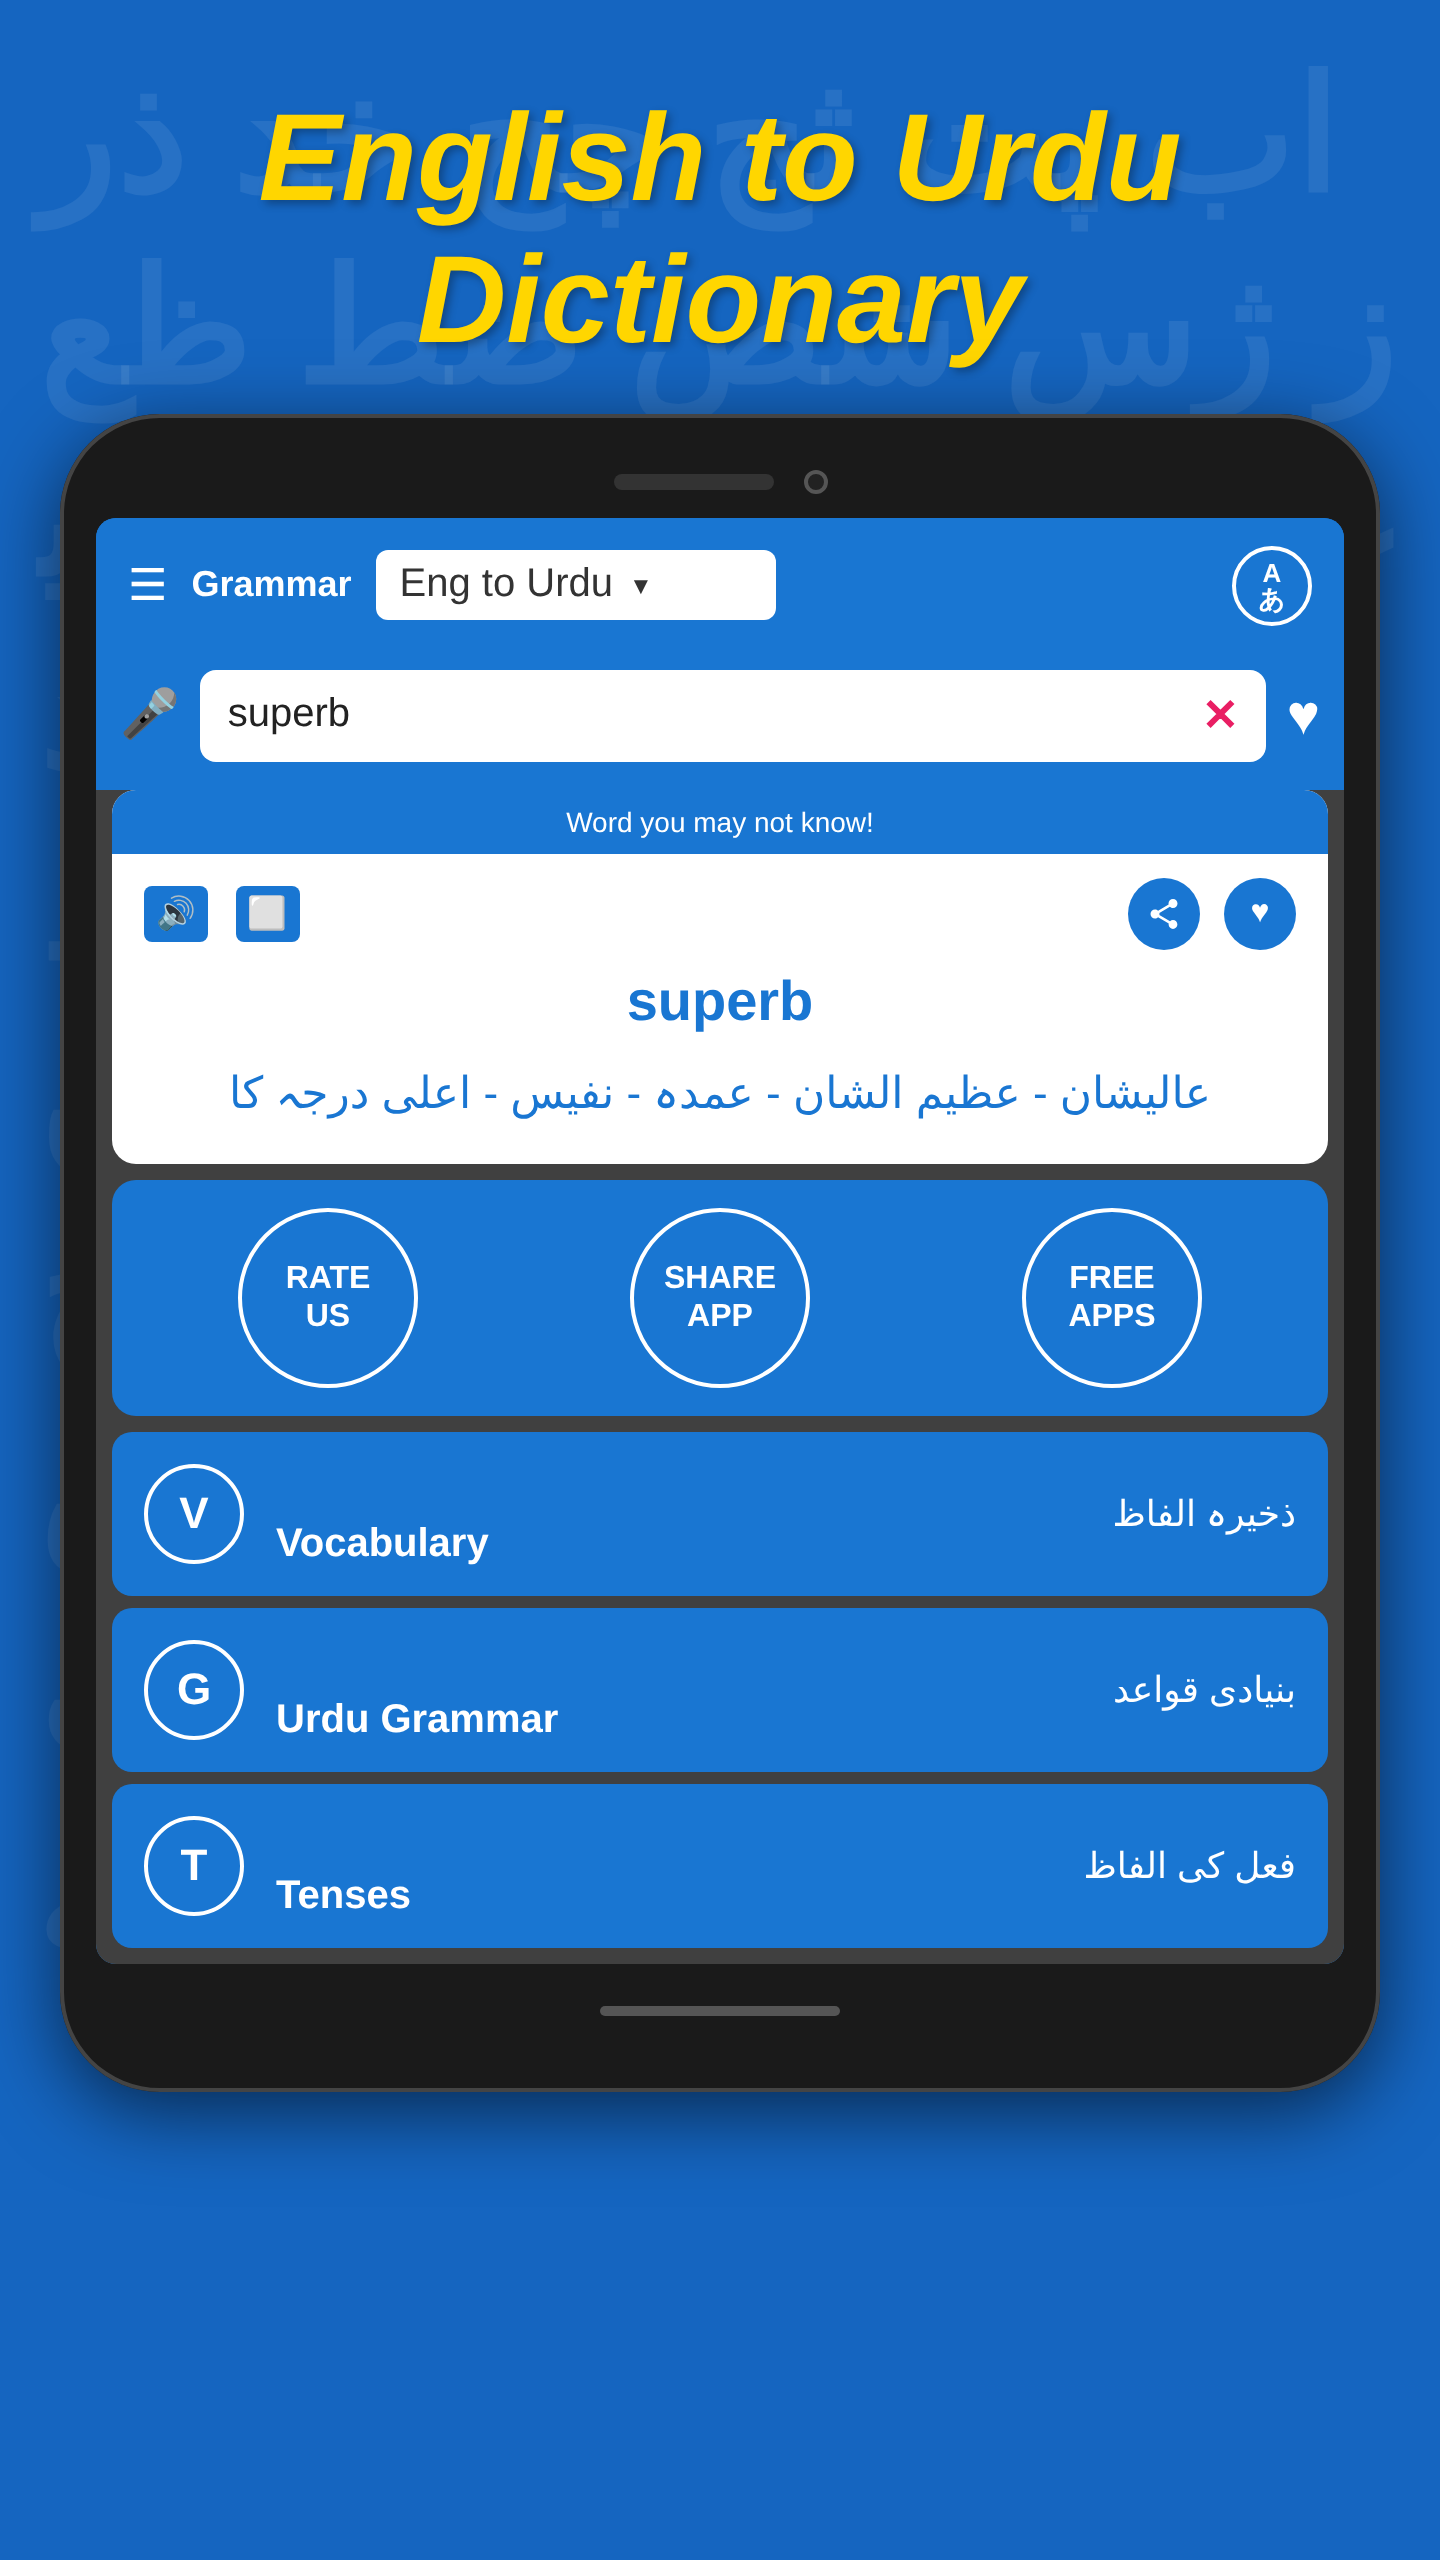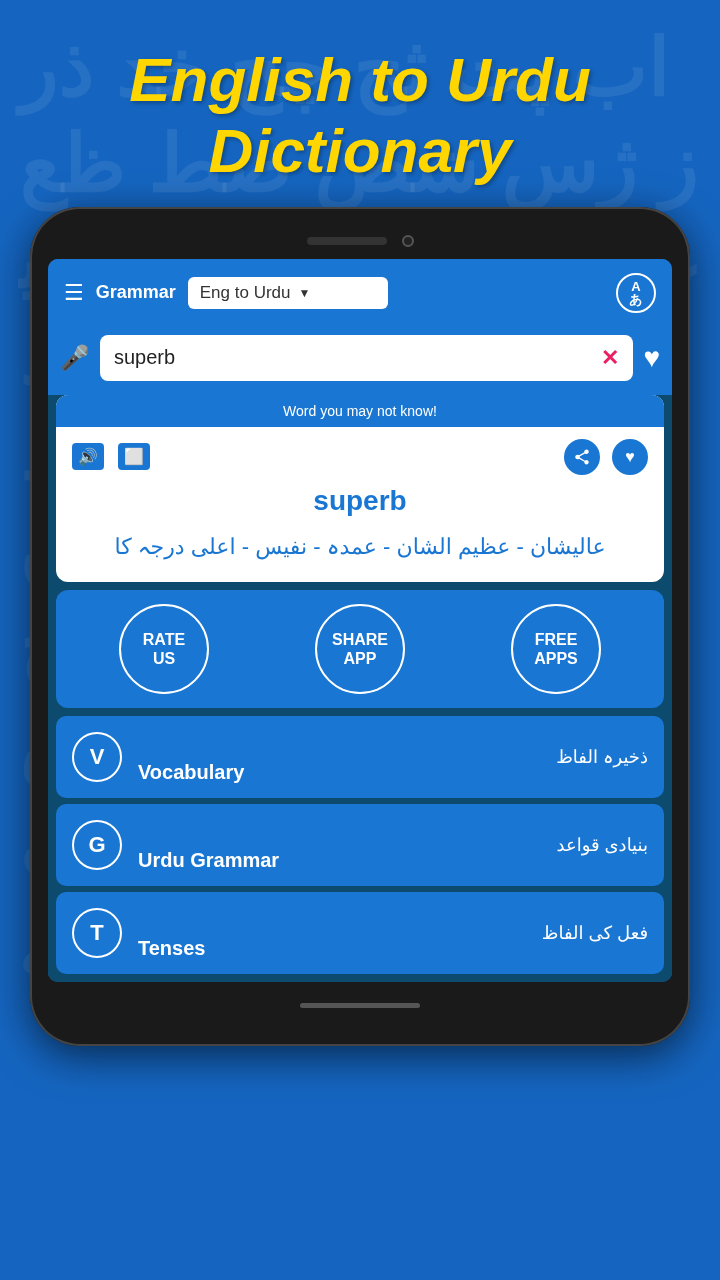--- a/index.html
+++ b/index.html
@@ -123,21 +123,21 @@
       background: white;
       border-radius: 6px;
       padding: 6px 12px;
       gap: 8px;
       cursor: pointer;
       flex: 1;
       max-width: 200px;
     }
 
     .language-dropdown-text {
-      font-size: 17px;
+      font-size: 20px;
       color: #333;
       font-weight: 500;
     }
 
     .dropdown-arrow {
       font-size: 12px;
       color: #333;
     }
 
     .translate-icon {
@@ -202,21 +202,21 @@
 
     .heart-icon-search {
       color: white;
       font-size: 28px;
       cursor: pointer;
       flex-shrink: 0;
     }
 
     
     .main-content {
-      background: #0c4a6e;
+      background: #404040;
       padding: 0 8px 8px;
     }
 
     
     .word-card {
       background: white;
       border-radius: 12px;
       margin-bottom: 8px;
       overflow: hidden;
     }

